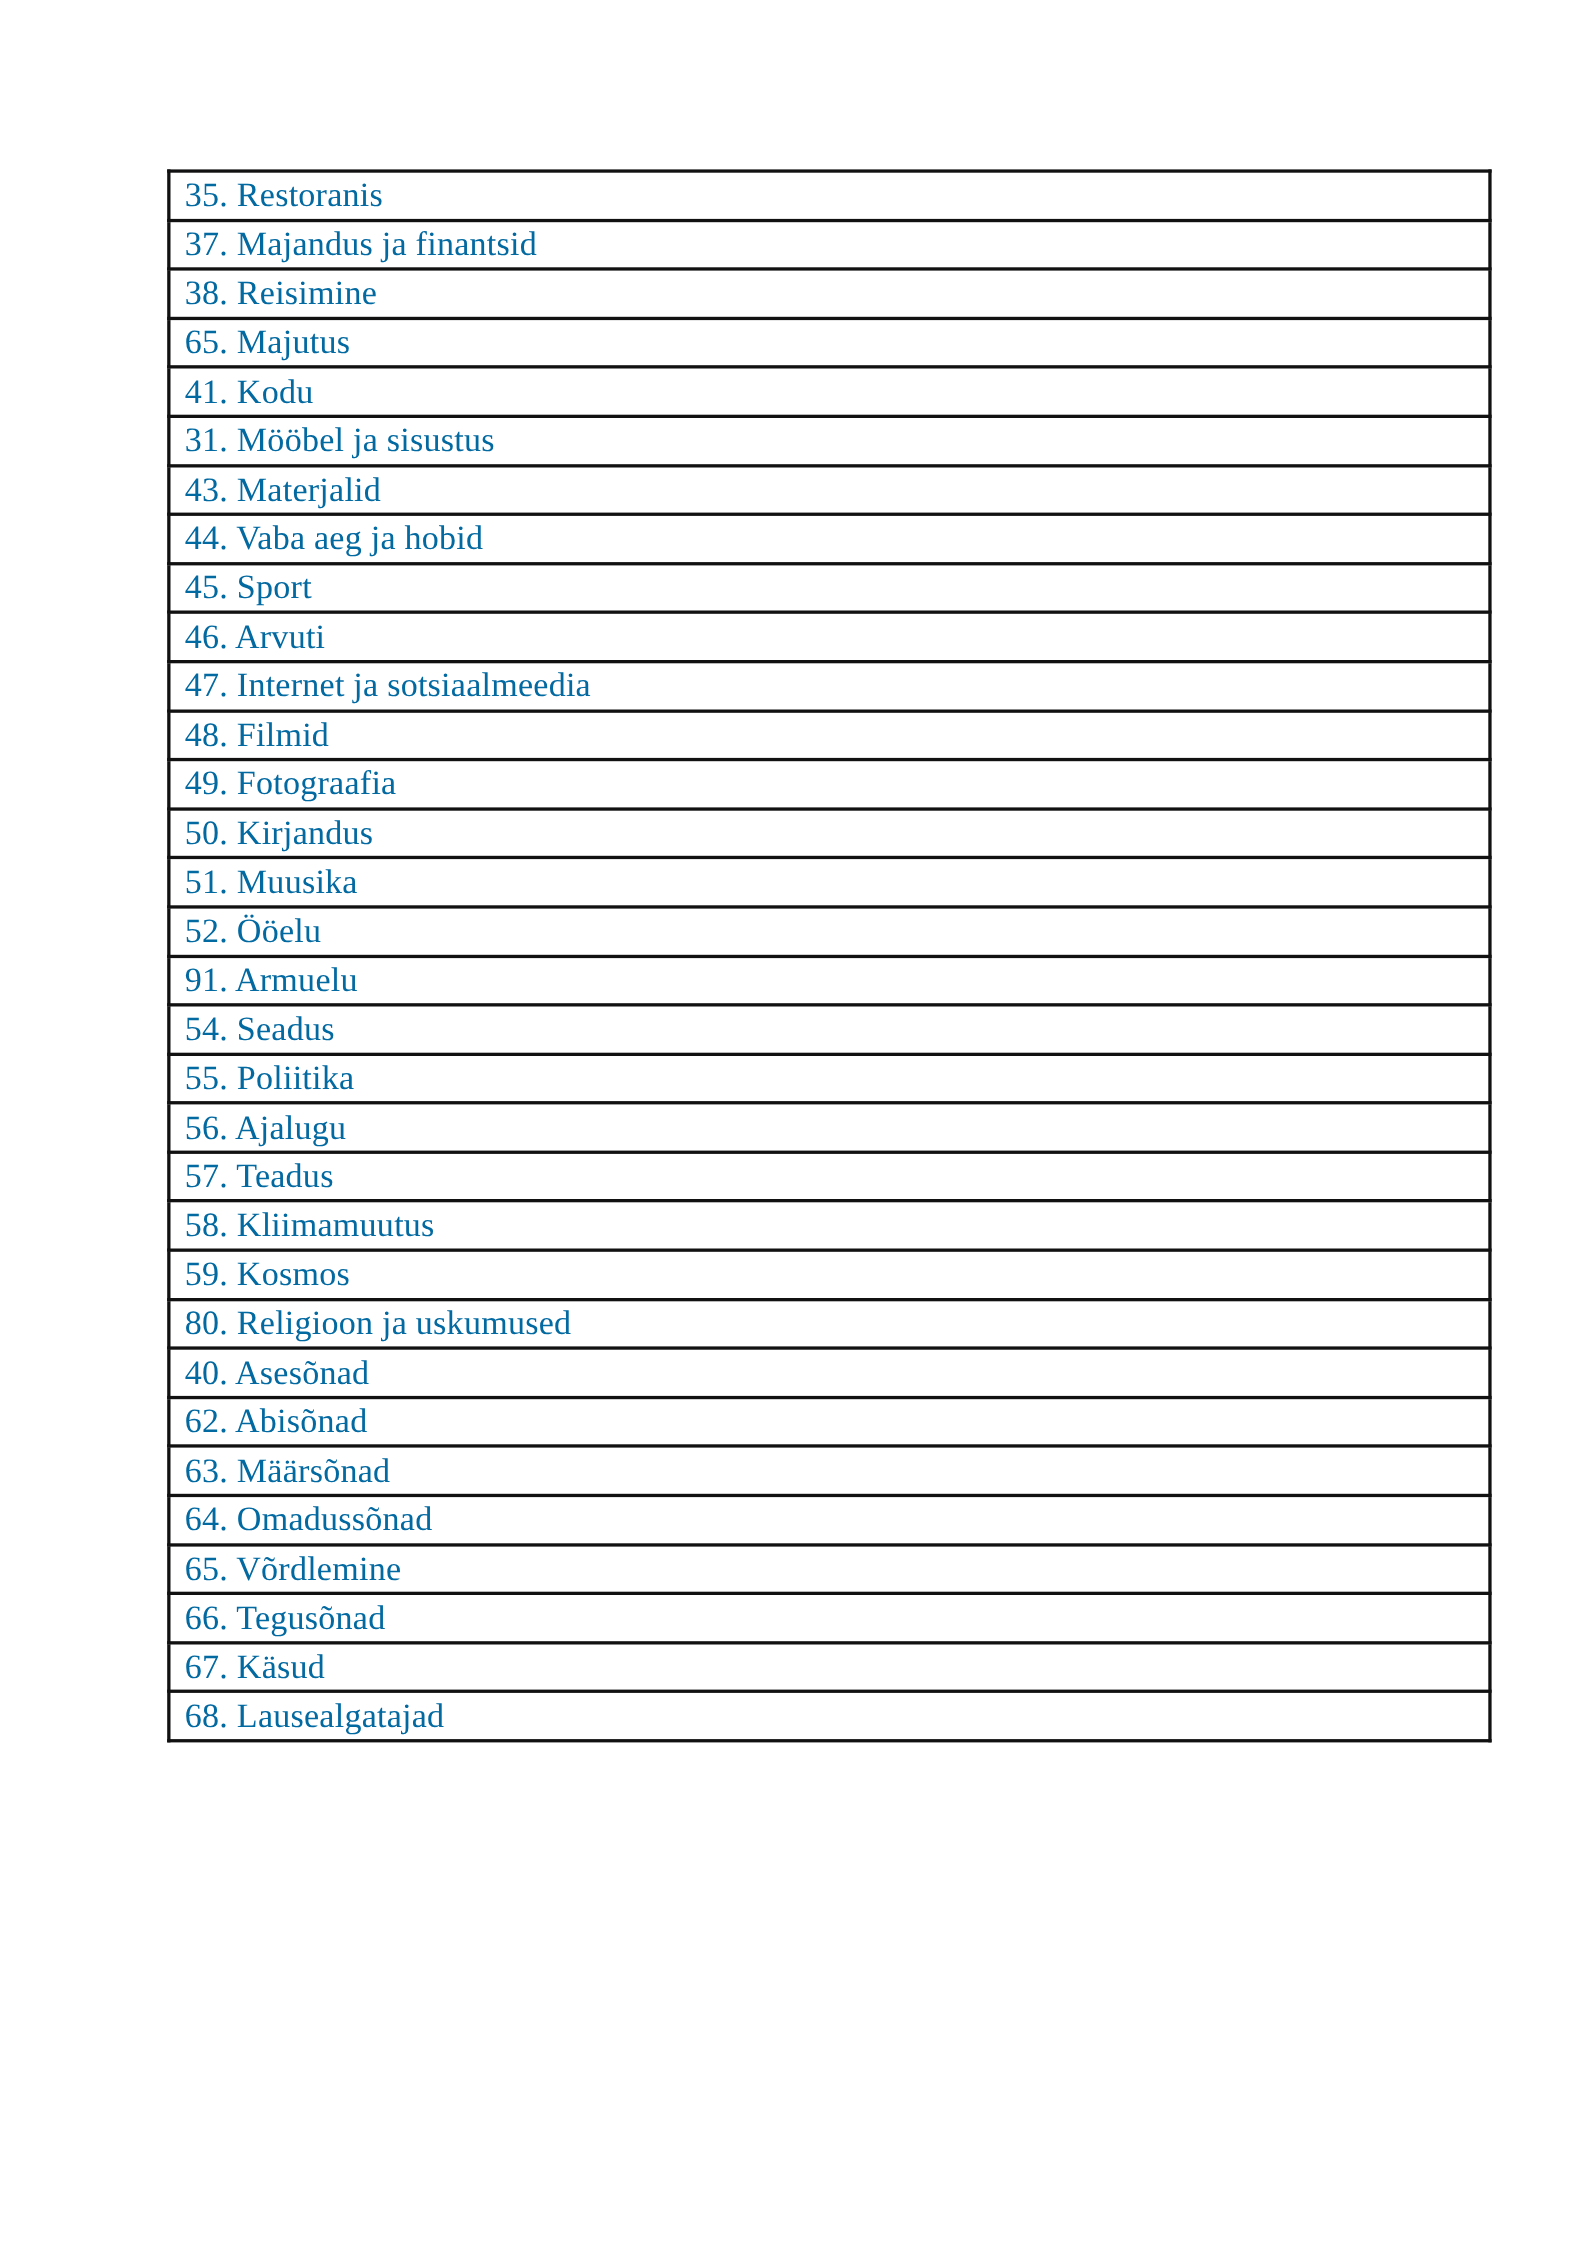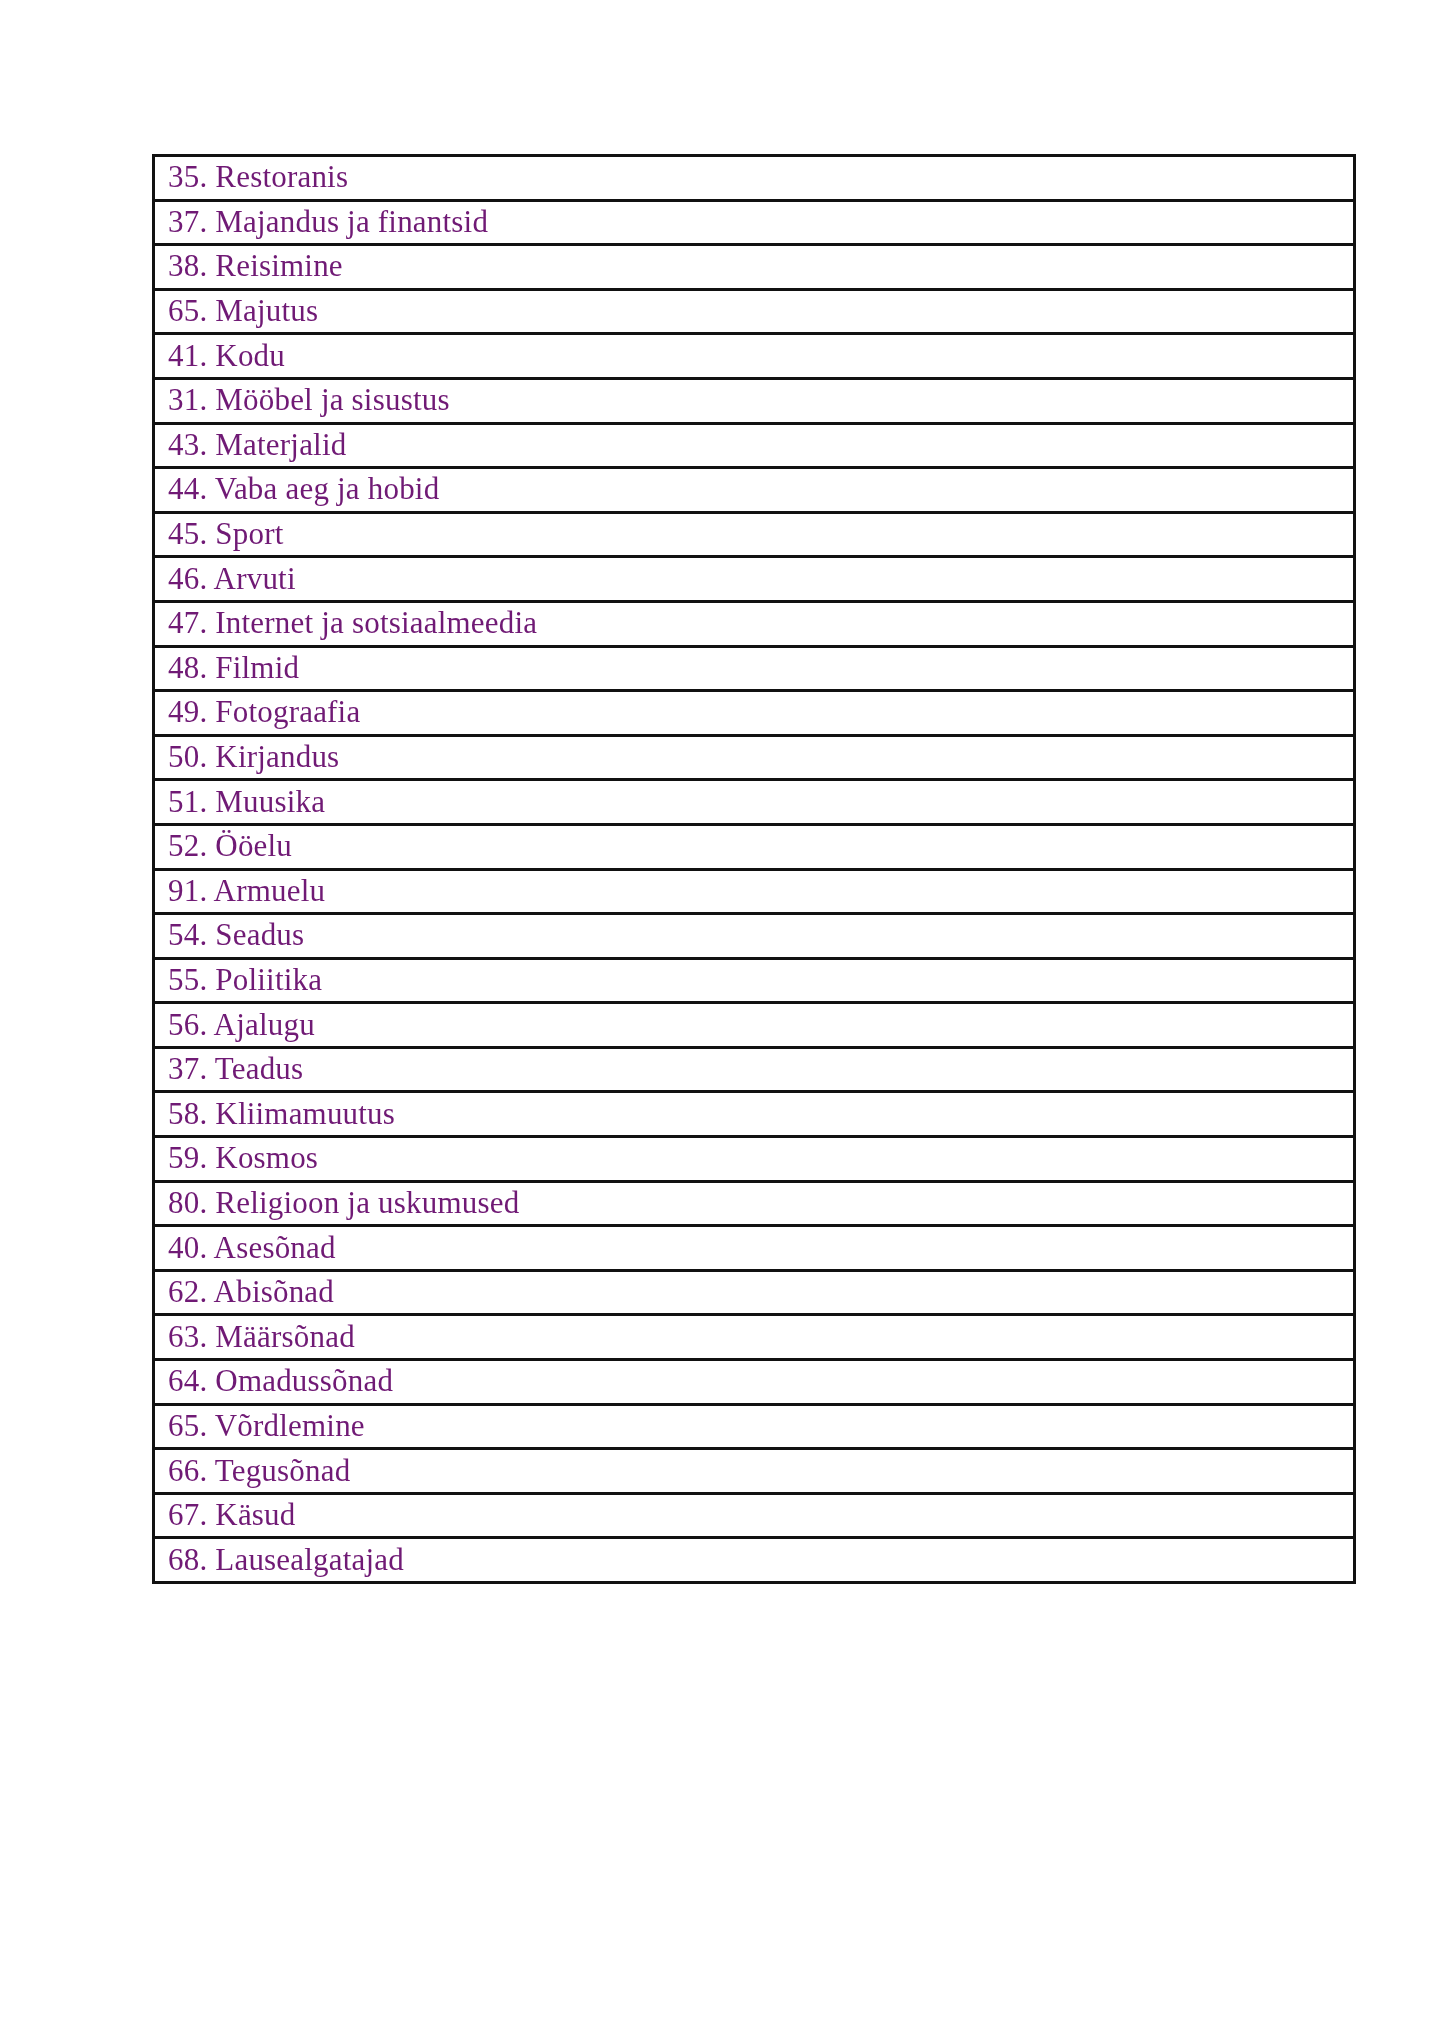--- a/index.html
+++ b/index.html
@@ -26,21 +26,21 @@
     table-layout: fixed;
   }
 
   table.toc td.toc-cell {
     border: 3px solid #111111;
     height: 44.6px;
     vertical-align: middle;
     padding: 0 6px 2px 13px;
     font-size: 31px;
     line-height: 1;
-    color: #701a75;
+    color: #0369a1;
     letter-spacing: 0.2px;
     white-space: nowrap;
     overflow: hidden;
   }
 </style>
 </head>
 <body>
 
 <div class="page">
   <table class="toc">
@@ -121,21 +121,21 @@
 
   <tr>
     <td class="toc-cell">55. Poliitika</td>
   </tr>
 
   <tr>
     <td class="toc-cell">56. Ajalugu</td>
   </tr>
 
   <tr>
-    <td class="toc-cell">37. Teadus</td>
+    <td class="toc-cell">57. Teadus</td>
   </tr>
 
   <tr>
     <td class="toc-cell">58. Kliimamuutus</td>
   </tr>
 
   <tr>
     <td class="toc-cell">59. Kosmos</td>
   </tr>
 

